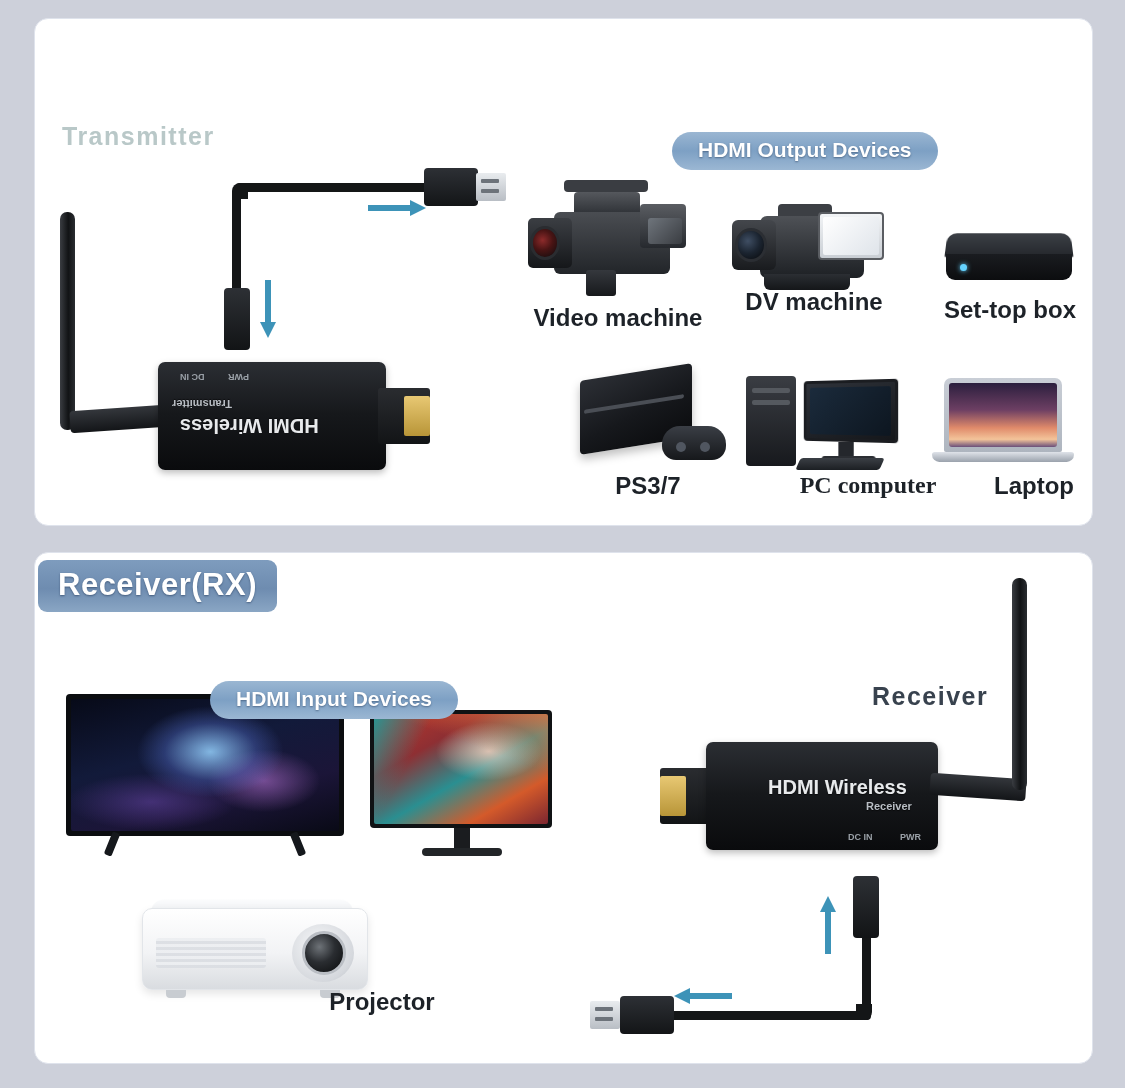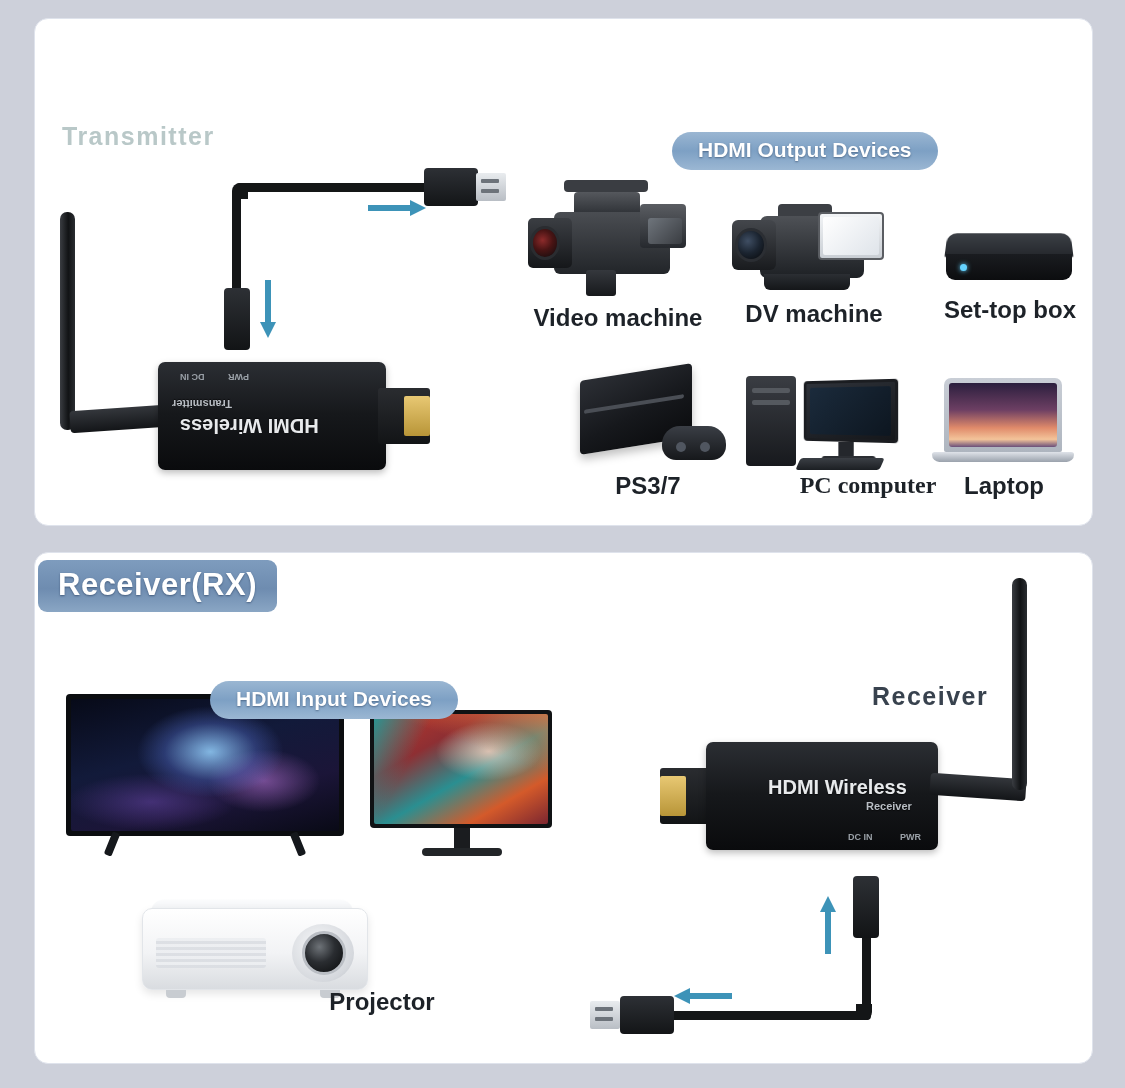--- a/index.html
+++ b/index.html
@@ -465,21 +465,21 @@
   <div class="device" style="left:730px; top:186px; width:166px; height:114px;">
     <div class="dv-top"></div>
     <div class="dv-body"></div>
     <div class="dv-flip">
       <div class="dv-flip-inner"></div>
     </div>
     <div class="dv-lens-ring"></div>
     <div class="dv-lens"></div>
     <div class="dv-grip"></div>
   </div>
-  <div class="device-caption" style="left:730px; top:300px; width:168px;text-align:center;">DV machine</div>
+  <div class="device-caption" style="left:730px; top:288px; width:168px;text-align:center;">DV machine</div>
 
   <div class="device" style="left:940px; top:206px; width:140px; height:94px;">
     <div class="stb-top"></div>
     <div class="stb-front"></div>
     <div class="stb-led"></div>
   </div>
   <div class="device-caption" style="left:930px; top:296px; width:160px;text-align:center;">Set-top box</div>
 
   <div class="device" style="left:566px; top:356px; width:174px; height:112px;">
     <div class="ps-body"></div>
@@ -503,21 +503,21 @@
     <div class="pc-kbd"></div>
   </div>
   <div class="device-caption" style="left:780px; top:472px; width:176px;font-family:Liberation Serif, serif;">PC computer</div>
 
   <div class="device" style="left:930px; top:362px; width:150px; height:108px;">
     <div class="lap-lid">
       <div class="lap-screen"></div>
     </div>
     <div class="lap-base"></div>
   </div>
-  <div class="device-caption" style="left:934px; top:472px; width:140px;">Laptop</div>
+  <div class="device-caption" style="left:934px; top:472px; width:140px;text-align:right;">Laptop</div>
 
   <div class="panel" id="panel-rx"></div>
 
   <div class="section-badge" id="badge-rx">Receiver(RX)</div>
 
   <div class="pill-badge" id="pill-in">HDMI Input Devices</div>
 
   <div class="dark-label" id="label-rx-dev">Receiver</div>
 
   <div class="device" style="left:66px; top:694px; width:280px; height:170px;">

